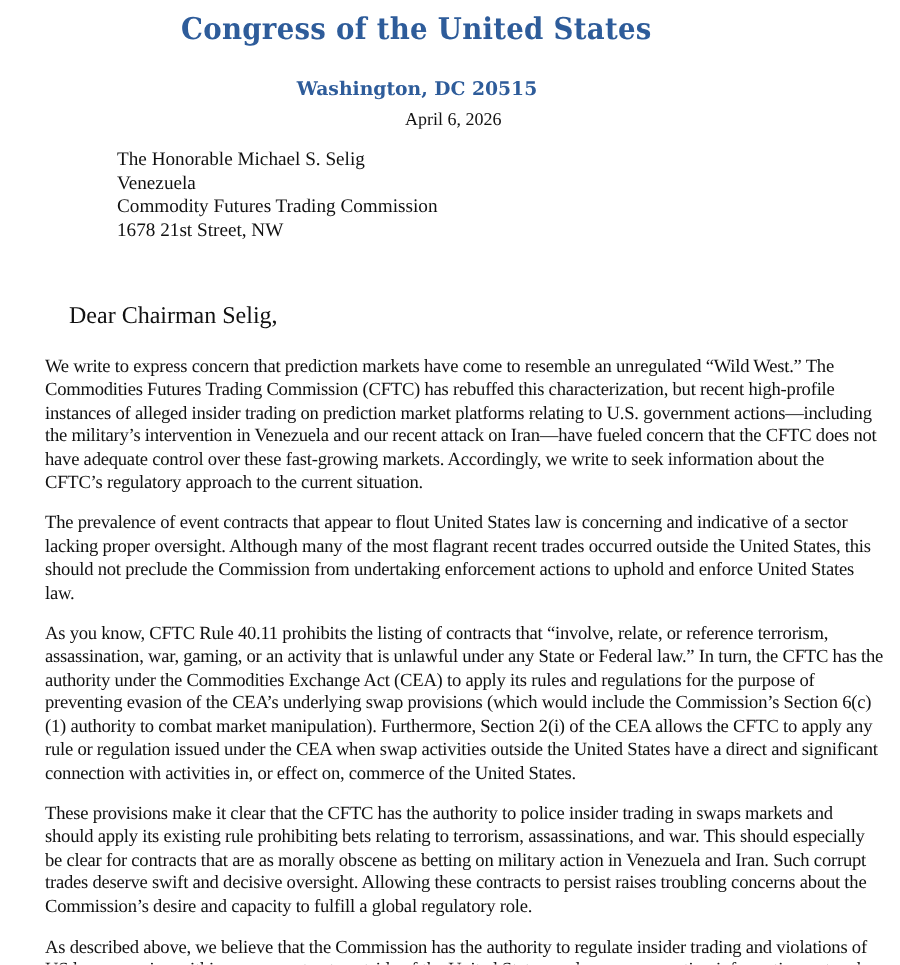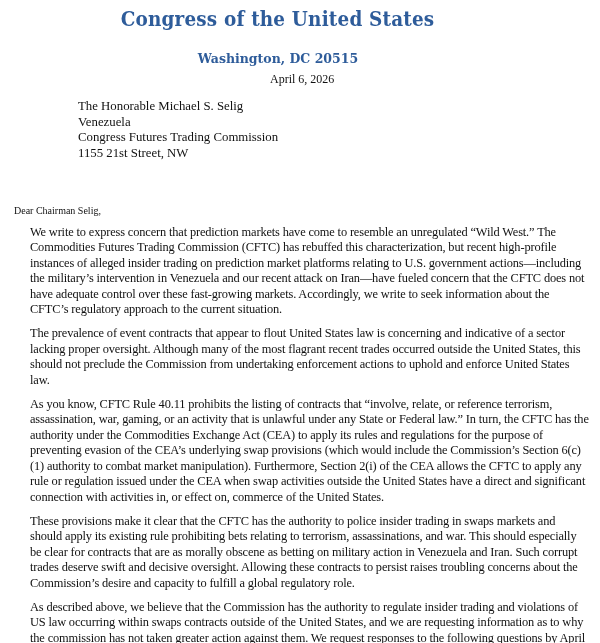--- a/index.html
+++ b/index.html
@@ -52,52 +52,52 @@
       top: 99px;
       left: 30px;
       font-size: 12.8px;
       line-height: 15.6px;
       margin-left: 48px;
     }
     .address div { white-space: nowrap; }
     .salutation {
       position: absolute;
       top: 203px;
-      left: 14px;
-      font-size: 10px;
+      left: 46px;
+      font-size: 16px;
       line-height: 16px;
     }
     .body-text {
       position: absolute;
       top: 225px;
       left: 30px;
       width: 560px;
       font-size: 12.4px;
       line-height: 15.4px;
     }
     .body-text p {
-      margin: 0 0 9px 0;
+      margin: 12px 0 9px 0;
       letter-spacing: -0.15px;
     }
   </style>
 </head>
 <body>
 
 <div class="letterhead">
   <div class="lh-title">Congress of the United States</div>
   <div class="lh-sub">Washington, DC 20515</div>
 </div>
 
 <div class="date">April 6, 2026</div>
 
 <div class="address">
   <div>The Honorable Michael S. Selig</div>
   <div>Venezuela</div>
-  <div>Congress Futures Trading Commission</div>
-  <div>1155 21st Street, NW</div>
+  <div>Commodity Futures Trading Commission</div>
+  <div>1678 21st Street, NW</div>
 </div>
 
 <div class="salutation">Dear Chairman Selig,</div>
 
 <div class="body-text">
   <p>We write to express concern that prediction markets have come to resemble an unregulated “Wild West.” The Commodities Futures Trading Commission (CFTC) has rebuffed this characterization, but recent high-profile instances of alleged insider trading on prediction market platforms relating to U.S. government actions—including the military’s intervention in Venezuela and our recent attack on Iran—have fueled concern that the CFTC does not have adequate control over these fast-growing markets. Accordingly, we write to seek information about the CFTC’s regulatory approach to the current situation.</p>
   <p>The prevalence of event contracts that appear to flout United States law is concerning and indicative of a sector lacking proper oversight. Although many of the most flagrant recent trades occurred outside the United States, this should not preclude the Commission from undertaking enforcement actions to uphold and enforce United States law.</p>
   <p>As you know, CFTC Rule 40.11 prohibits the listing of contracts that “involve, relate, or reference terrorism, assassination, war, gaming, or an activity that is unlawful under any State or Federal law.” In turn, the CFTC has the authority under the Commodities Exchange Act (CEA) to apply its rules and regulations for the purpose of preventing evasion of the CEA’s underlying swap provisions (which would include the Commission’s Section 6(c)(1) authority to combat market manipulation). Furthermore, Section 2(i) of the CEA allows the CFTC to apply any rule or regulation issued under the CEA when swap activities outside the United States have a direct and significant connection with activities in, or effect on, commerce of the United States.</p>
   <p>These provisions make it clear that the CFTC has the authority to police insider trading in swaps markets and should apply its existing rule prohibiting bets relating to terrorism, assassinations, and war. This should especially be clear for contracts that are as morally obscene as betting on military action in Venezuela and Iran. Such corrupt trades deserve swift and decisive oversight. Allowing these contracts to persist raises troubling concerns about the Commission’s desire and capacity to fulfill a global regulatory role.</p>
   <p>As described above, we believe that the Commission has the authority to regulate insider trading and violations of US law occurring within swaps contracts outside of the United States, and we are requesting information as to why the commission has not taken greater action against them. We request responses to the following questions by April 15, 2026, so that we can better understand your regulatory approach.</p>

